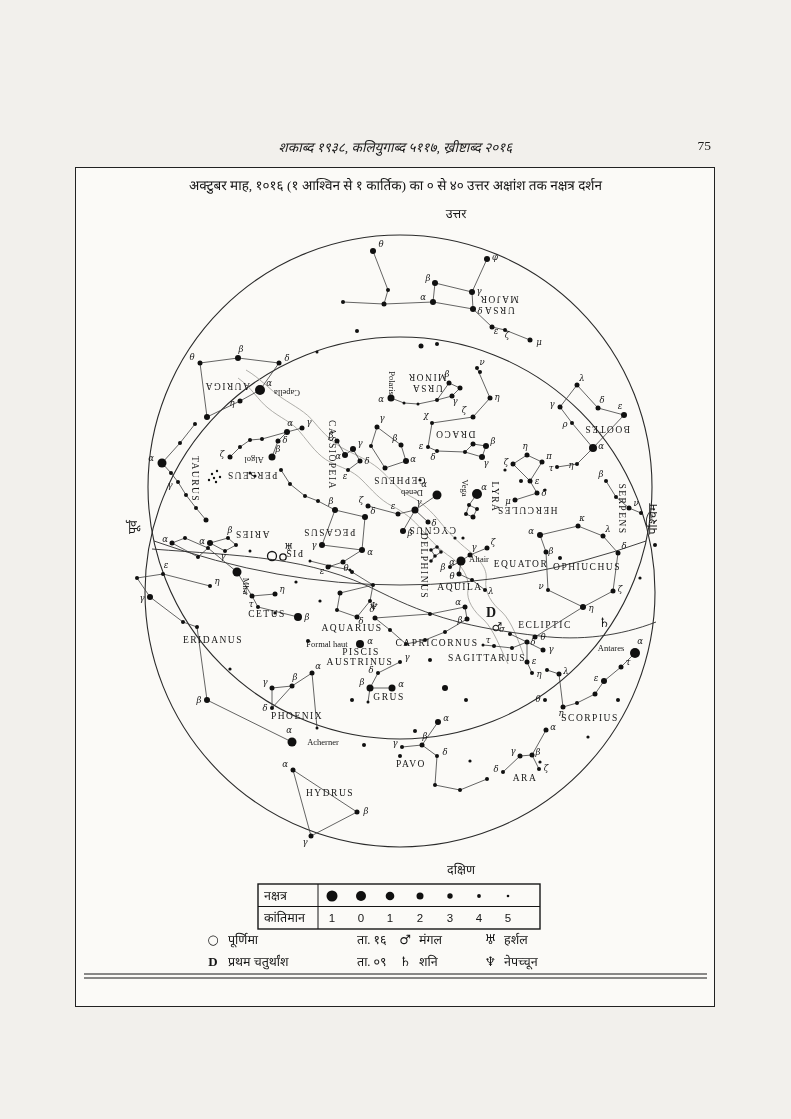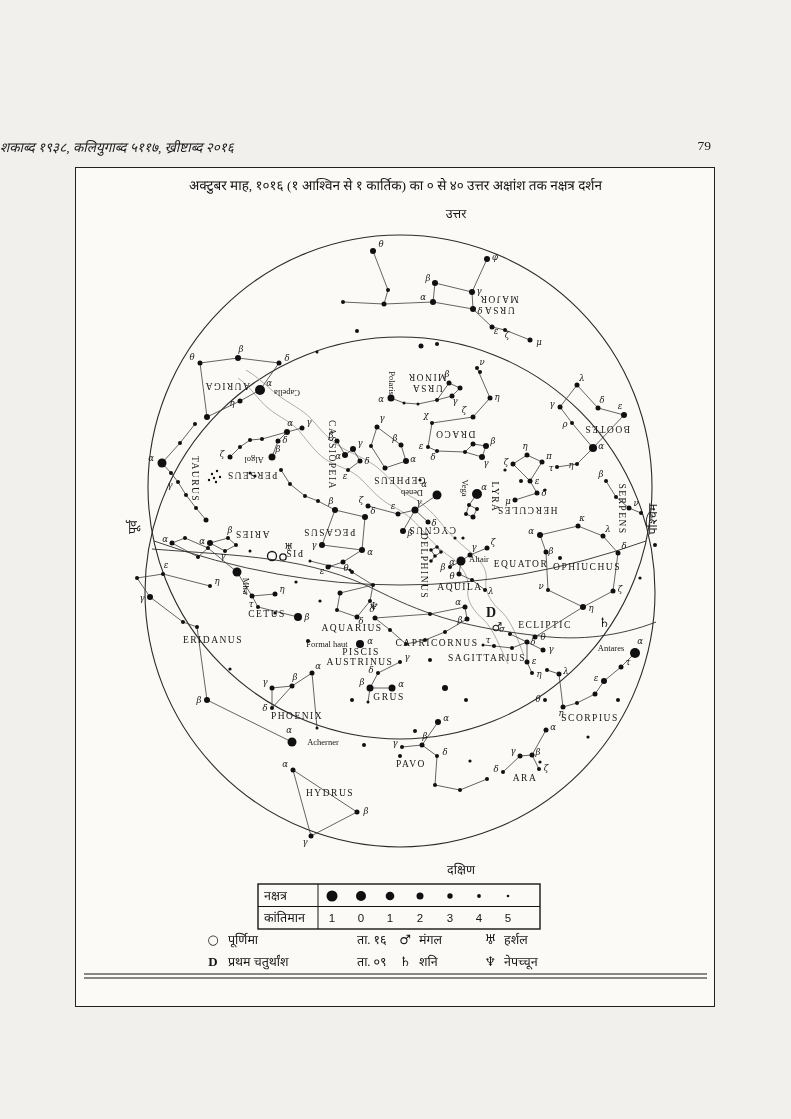--- a/index.html
+++ b/index.html
@@ -1,17 +1,17 @@
 <!DOCTYPE html>
 <html><head>
 <meta charset="utf-8">
 <style>
   html,body{margin:0;padding:0;}
   body{width:791px;height:1119px;position:relative;background:#f2f0ec;font-family:"Liberation Serif",serif;overflow:hidden;}
-  #header{position:absolute;top:138px;left:0;width:100%;text-align:left;font-style:italic;font-size:13.5px;color:#1a1a1a;}
+  #header{position:absolute;top:138px;left:0;width:100%;text-align:center;font-style:italic;font-size:13.5px;color:#1a1a1a;}
   #pagenum{position:absolute;top:138px;right:80px;font-size:13.5px;color:#1a1a1a;}
   #chartbox{position:absolute;top:167px;left:75px;width:638px;height:838px;border:1.6px solid #222;background:#fbfaf7;}
   #title{position:absolute;top:176px;left:75px;width:641px;text-align:center;font-weight:normal;font-size:13.5px;color:#141414;}
   #sky{position:absolute;top:0;left:0;}
   .star{fill:#101010;stroke:none;}
   .cline{stroke:#3d3d3d;stroke-width:0.8;}
   .horizon{fill:none;stroke:#2b2b2b;stroke-width:1.1;}
   .refline{fill:none;stroke:#2b2b2b;stroke-width:0.9;}
   .milky{fill:none;stroke:#9c9a96;stroke-width:0.8;}
   .cname{font-family:"Liberation Serif",serif;font-size:9.5px;letter-spacing:1.5px;fill:#161616;}
@@ -22,21 +22,21 @@
   .moon{font-family:"Liberation Serif",serif;font-weight:bold;fill:#161616;}
   .opencircle{fill:none;stroke:#161616;stroke-width:1.3;}
   .legbox{fill:none;stroke:#161616;stroke-width:1.4;}
   .legline{stroke:#161616;stroke-width:1;}
   .legnum{font-family:"Liberation Sans",sans-serif;font-size:11.5px;fill:#161616;}
 </style>
 </head>
 <body>
 
 <div id="header">शकाब्द १९३८, कलियुगाब्द ५११७, ख्रीष्टाब्द २०१६</div>
-<div id="pagenum">79</div>
+<div id="pagenum">75</div>
 <div id="chartbox"></div>
 <div id="title">अक्टुबर माह, १०१६ (१ आश्विन से १ कार्तिक) का ० से ४० उत्तर अक्षांश तक नक्षत्र दर्शन</div>
 <svg id="sky" width="791" height="1119" viewBox="0 0 791 1119" xmlns="http://www.w3.org/2000/svg">
     <circle cx="400" cy="487" r="252" class="horizon"></circle>
     <circle cx="400" cy="592" r="255" class="horizon"></circle>
     <path d="M238,378 C252,388 258,400 268,408 C280,418 292,422 300,432 C310,444 318,456 330,462 C342,468 352,470 362,480 C372,490 380,500 392,506 C404,512 414,520 422,530 C432,542 440,550 452,558 C462,566 470,578 468,590 C466,600 474,612 484,620 C494,630 500,648 508,664" class="milky"></path>
     <path d="M246,370 C260,378 270,390 282,398 C294,406 306,412 314,422 C324,434 334,444 346,450 C358,456 368,460 378,468 C390,478 398,490 410,496 C422,502 432,512 440,522 C450,534 458,542 468,550 C478,558 488,568 486,580 C484,592 492,604 502,612 C512,622 518,640 524,656" class="milky"></path>
     <path d="M154,541 Q400,629 646,541" class="refline"></path>
     <text x="521" y="567" class="cname" text-anchor="middle">EQUATOR</text>
     <path d="M152,549 C240,556 310,556 380,592 C430,617 470,628 540,636 C580,641 620,636 656,622" class="refline"></path>

